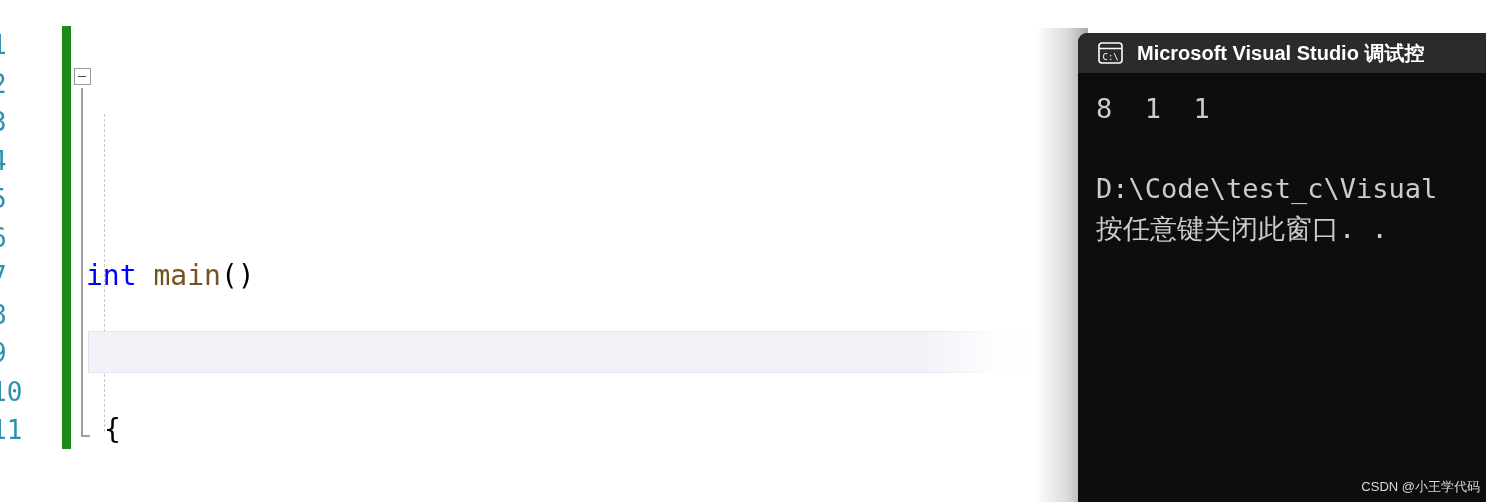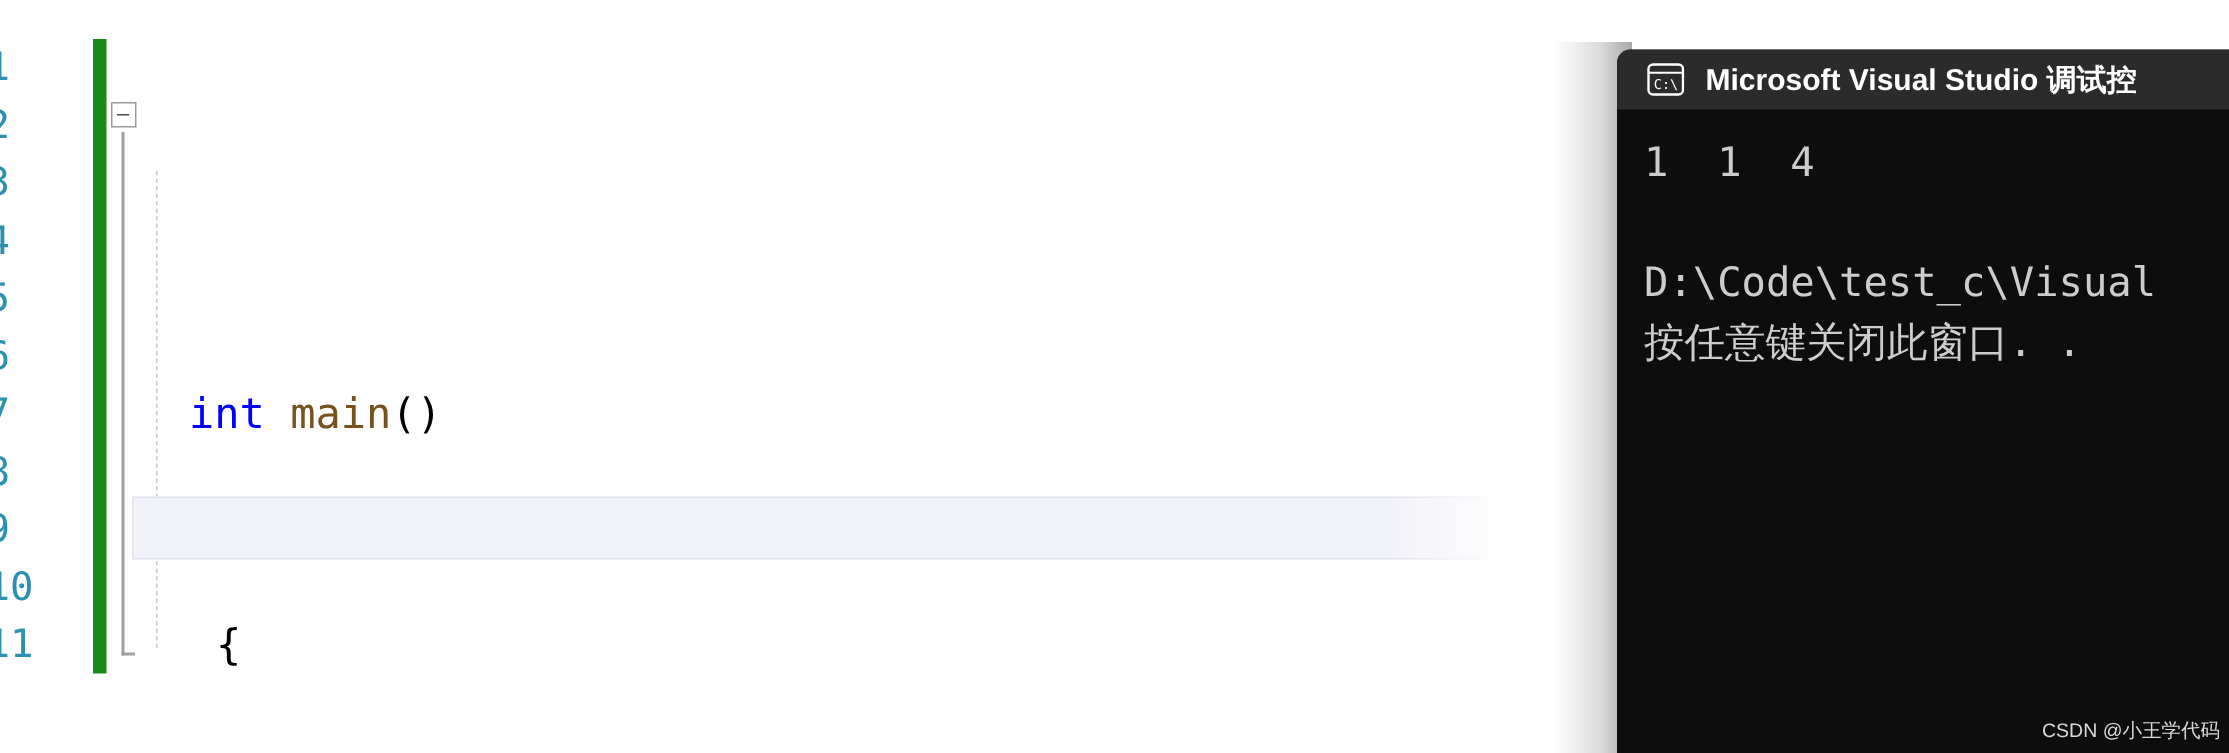--- a/index.html
+++ b/index.html
@@ -91,21 +91,21 @@
   #code {
     position: absolute;
     left: 86px; top: 26px;
     width: 960px;
     font-size: 28px;
     line-height: 38.5px;
     white-space: pre;
     font-family: "DejaVu Sans Mono", "Liberation Mono", monospace;
     color: #000000;
   }
-  #code .line { height: 38.5px; margin-left: 40px; }
+  #code .line { height: 38.5px; }
 
   .kw      { color: #0000ff; }
   .fn      { color: #74531f; }
   .plain   { color: #000000; }
 
   
   #curline {
     position: absolute;
     left: 88px; top: 331px;
     width: 956px; height: 42px;
@@ -247,19 +247,19 @@
 <div id="console">
   <div id="console-titlebar">
     <svg id="console-icon" viewBox="0 0 25 22">
       <rect x="1" y="1" width="23" height="20" rx="3" fill="none" stroke="#ffffff" stroke-width="1.6"></rect>
       <line x1="1" y1="6.5" x2="24" y2="6.5" stroke="#ffffff" stroke-width="1.4"></line>
       <text x="4.5" y="17.5" font-size="9" font-family="DejaVu Sans Mono, monospace" fill="#ffffff">C:\</text>
     </svg>
     <div id="console-title">Microsoft Visual Studio 调试控</div>
   </div>
 
-  <div id="console-body"><span>1  1  4</span>
+  <div id="console-body"><span>8  1  1</span>
 <span class="spacer"></span>
 <span>D:\Code\test_c\Visual</span>
 <span>按任意键关闭此窗口. .</span></div>
 
   <div id="watermark">CSDN @小王学代码</div>
 </div>
 
 </body></html>

